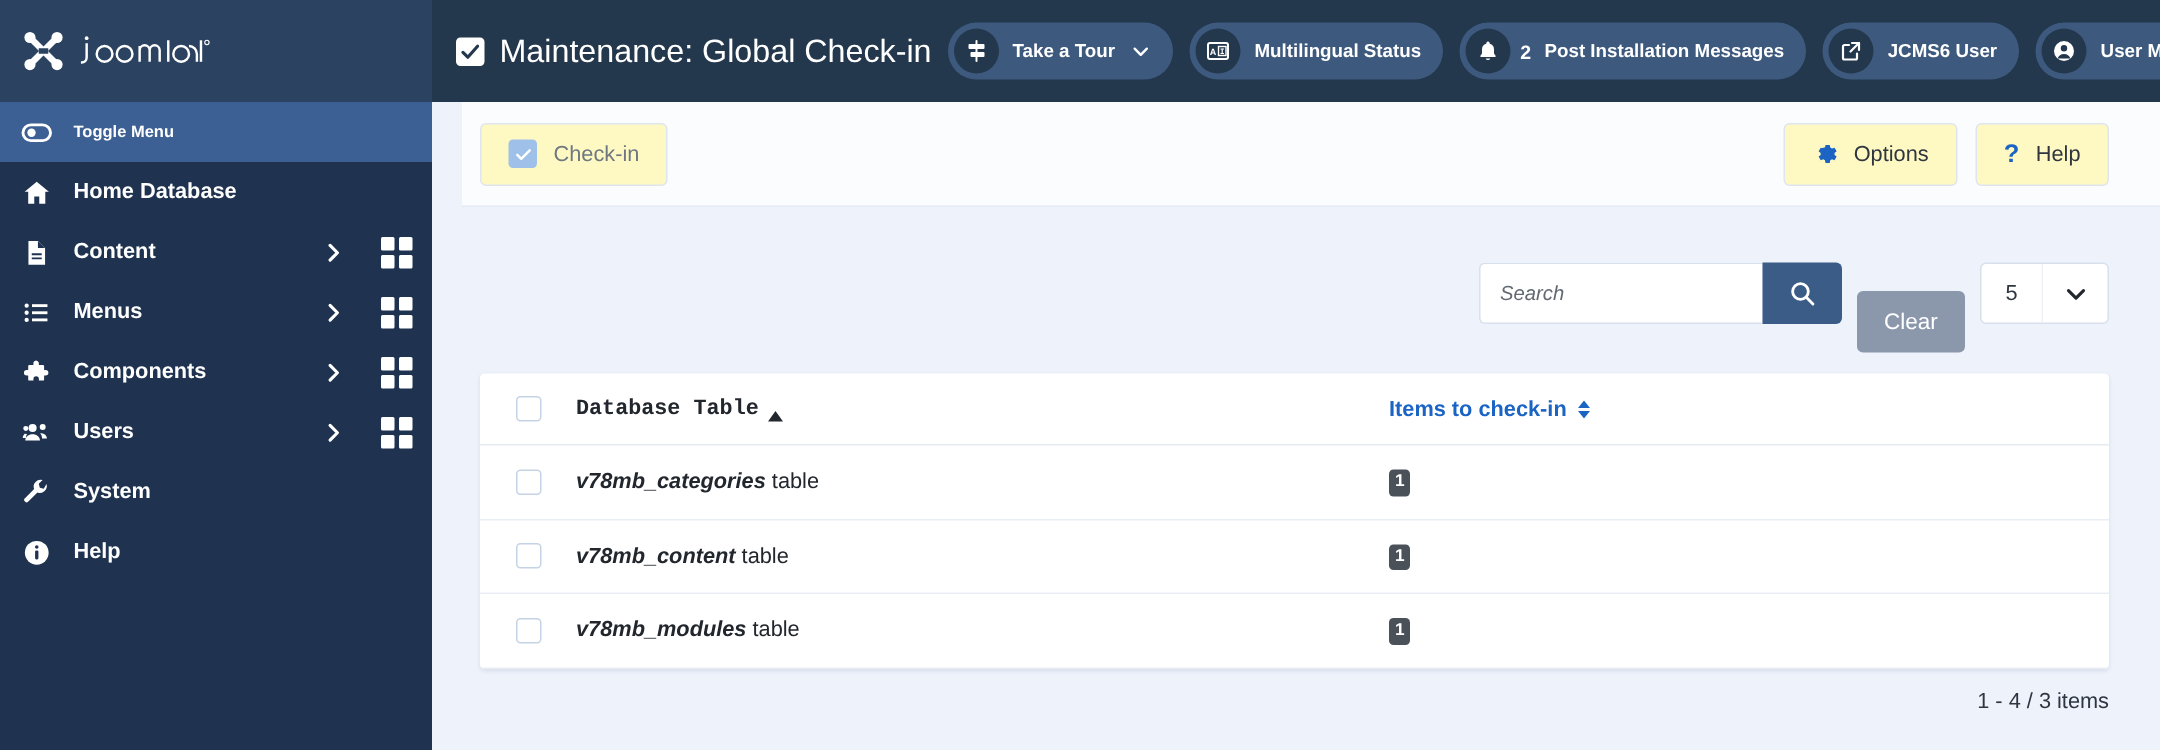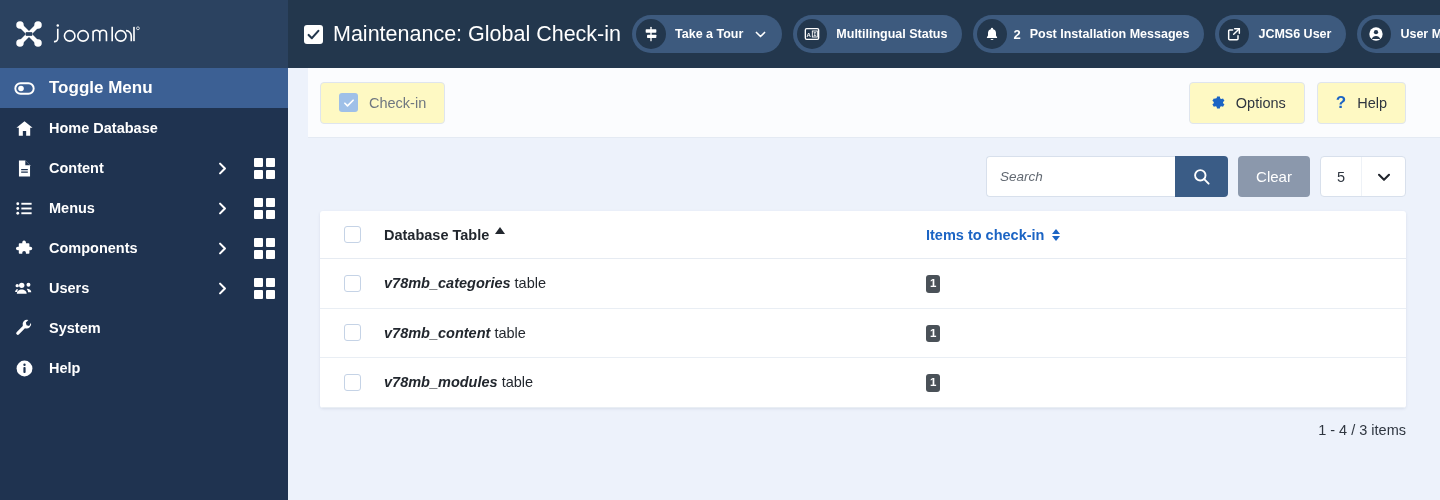--- a/index.html
+++ b/index.html
@@ -95,21 +95,21 @@
     background: #1f3350;
     display: flex; flex-direction: column;
   }
   .toggle-menu {
     height: 40px;
     background: #3c6094;
     display: flex; align-items: center;
     padding-left: 14px;
     gap: 14px;
     color: #fff;
-    font-size: 17px;
+    font-size: 11px;
     font-weight: 700;
     cursor: pointer;
   }
   .toggle-menu svg { width: 21px; height: 21px; display: block; flex: 0 0 21px; }
 
   .nav-item {
     height: 40px;
     display: flex; align-items: center;
     padding-left: 14px; padding-right: 12px;
     gap: 14px;
@@ -212,20 +212,21 @@
   }
   .search-btn svg { width: 19px; height: 19px; display: block; }
   .clear-btn {
     height: 41px;
     background: #8b98ac;
     border: none; border-radius: 4px;
     color: #fff; font-size: 15px;
     padding: 0 18px;
     cursor: pointer;
     font-family: "Liberation Sans", sans-serif;
+    margin-top: 38px;
   }
   .select-wrap {
     height: 41px;
     border: 1px solid #d8e0ec;
     border-radius: 4px;
     background: #fff;
     display: flex; align-items: center;
     cursor: pointer;
     overflow: hidden;
   }
@@ -265,22 +266,23 @@
   th.col-chk, td.col-chk { width: 62px; padding-left: 24px; }
   th.col-name, td.col-name { padding-left: 2px; }
   th.col-items, td.col-items { width: 480px; padding-left: 0; }
   th.col-items .sort-link {
     color: #1b64c4;
     display: inline-flex; align-items: center; gap: 8px;
     cursor: pointer;
   }
   th.col-name .sort-link {
     color: #22272e;
-    display: inline-flex; align-items: flex-start; gap: 6px;
-    cursor: pointer;
+    display: inline-flex; align-items: flex-end; gap: 6px;
+    cursor: pointer;
+    font-family: Liberation Mono, monospace;
   }
   .caret-up { width: 0; height: 0; border-left: 5px solid transparent; border-right: 5px solid transparent; border-bottom: 7px solid #22272e; display:block; }
   .caret-both { display: flex; flex-direction: column; gap: 2px; }
   .caret-both i.up { width: 0; height: 0; border-left: 4.5px solid transparent; border-right: 4.5px solid transparent; border-bottom: 5px solid #1b64c4; display: block; }
   .caret-both i.dn { width: 0; height: 0; border-left: 4.5px solid transparent; border-right: 4.5px solid transparent; border-top: 5px solid #1b64c4; display: block; }
 
   tbody td {
     padding: 15px 0;
     border-bottom: 1px solid #e9eef4;
     font-size: 14.5px;

